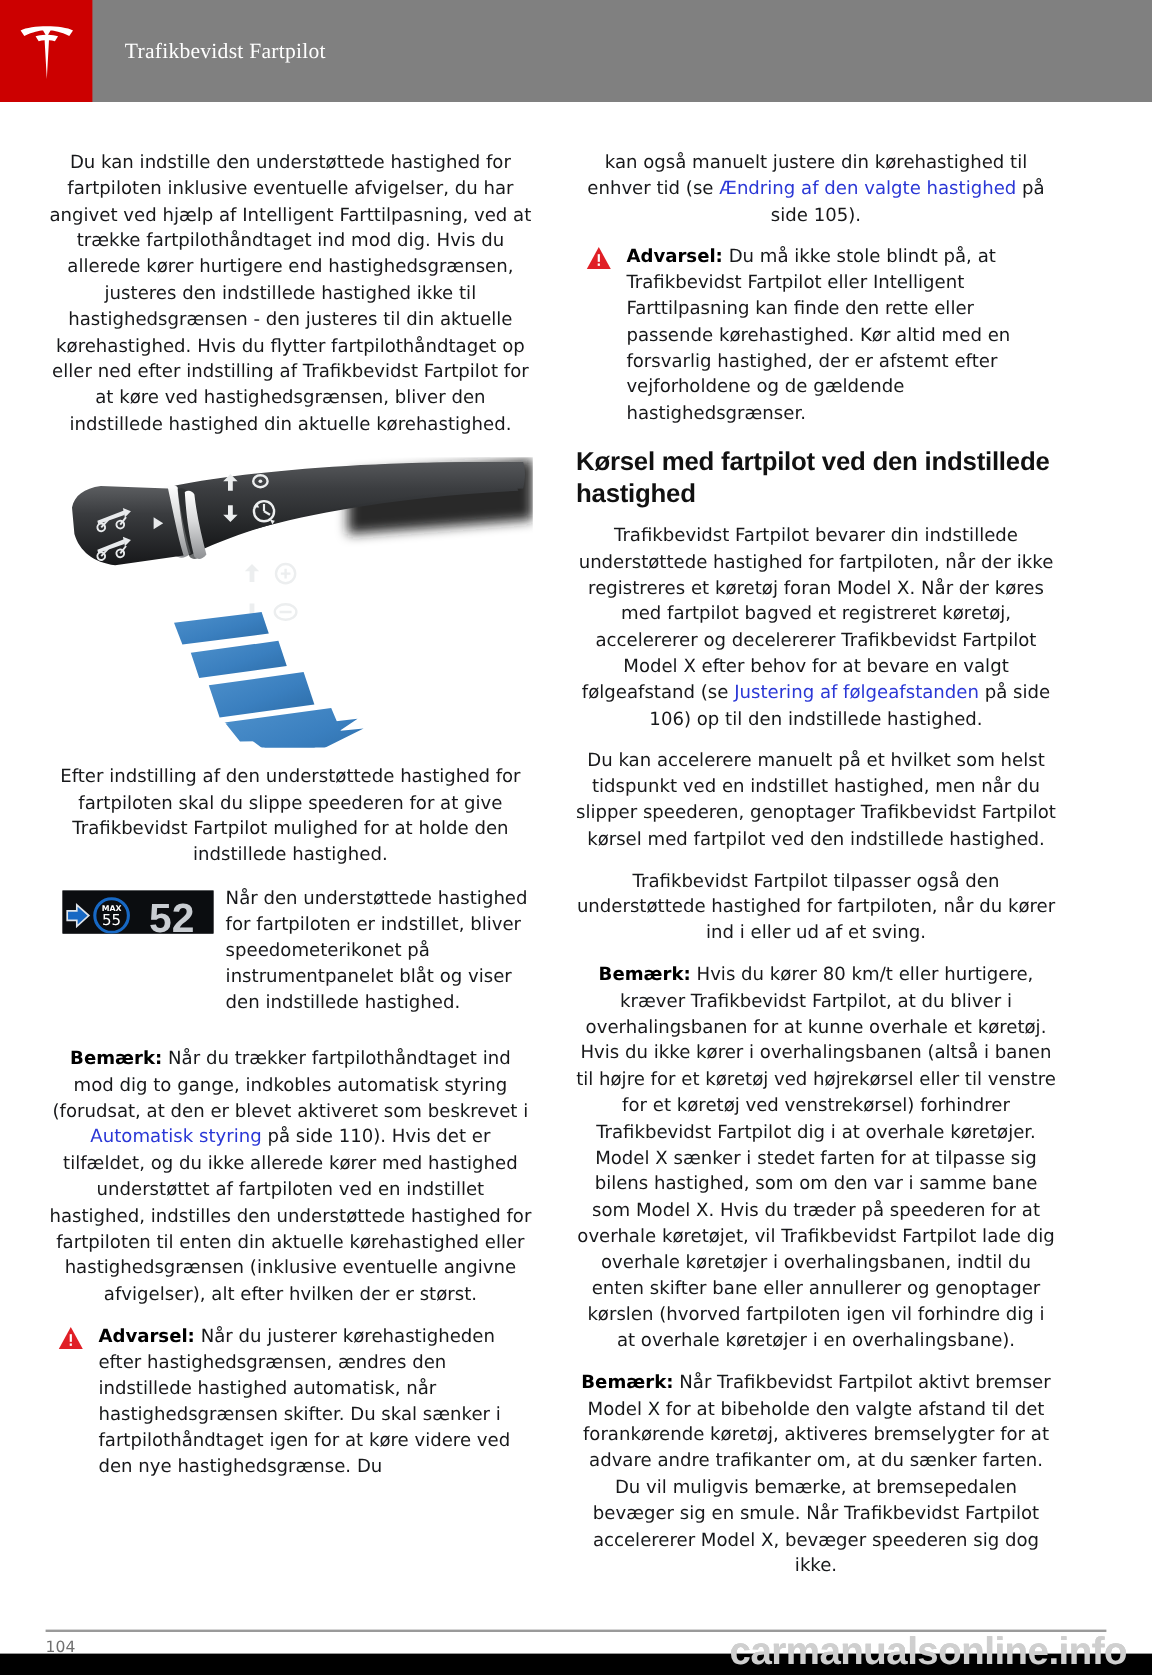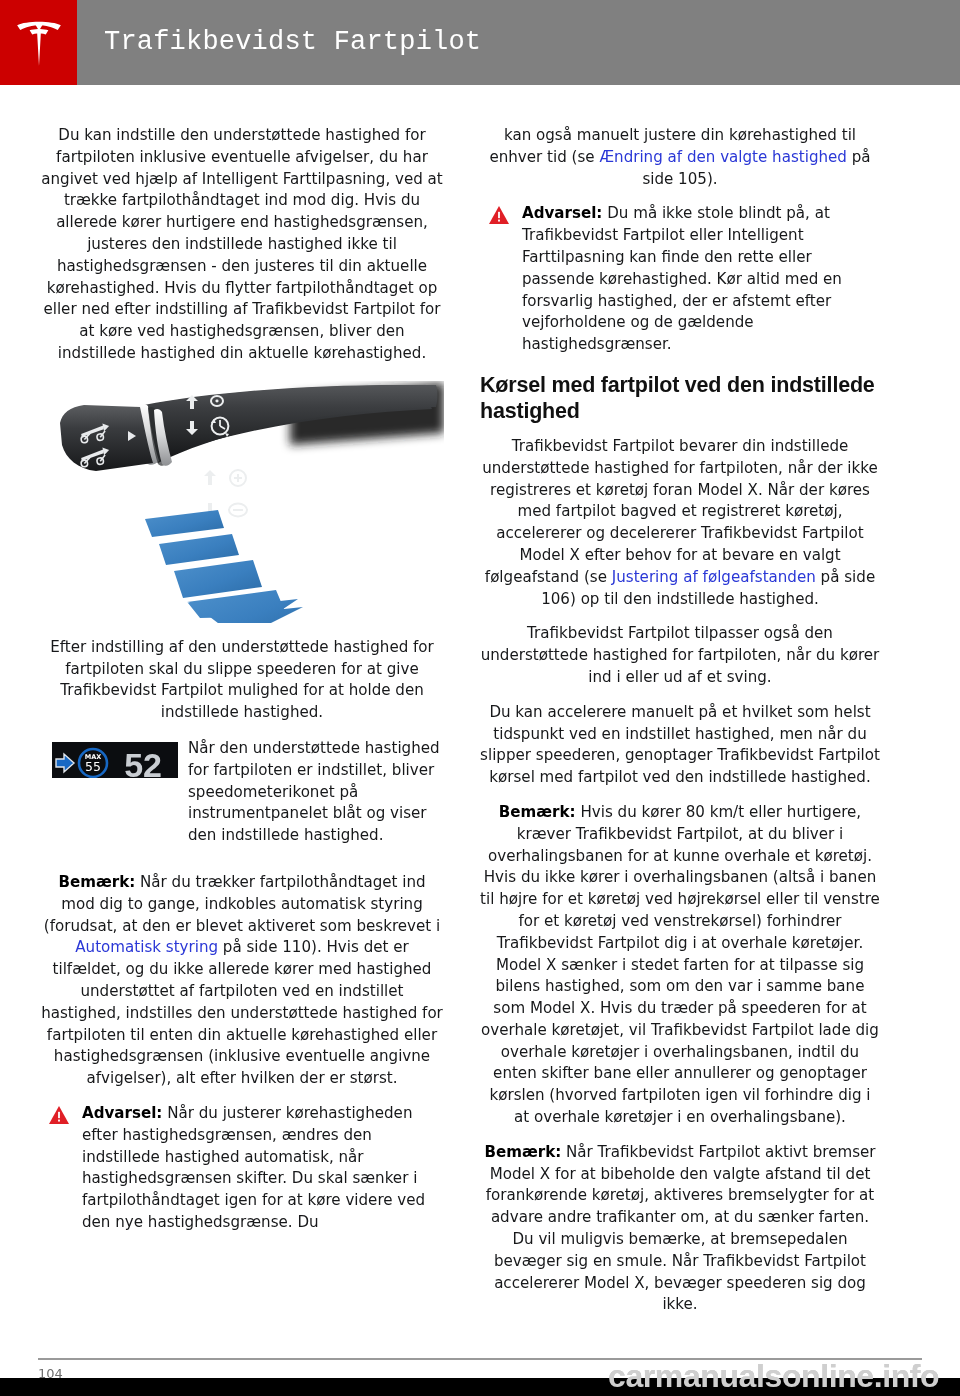--- a/index.html
+++ b/index.html
@@ -22,22 +22,22 @@
   }
   .tesla-t {
     position: absolute; left: 50%; top: 50%;
     transform: translate(-50%, -50%);
     width: 52px; height: 46px;
   }
   .header-title {
     position: absolute; left: 104px; top: 0; height: 85px;
     line-height: 85px;
     color: #ffffff;
-    font-size: 27px;
-    font-family: Liberation Mono, monospace;
+    font-size: 18px;
+    font-family: Liberation Serif, serif;
     letter-spacing: .2px;
     white-space: nowrap;
   }
 
   
   .col {
     position: absolute; top: 125px; width: 400px;
     font-size: 15.1px;
     line-height: 21.8px;
     color: #17181a;
@@ -303,23 +303,23 @@
         <rect x="11" y="7.5" width="2" height="7" fill="#ffffff"></rect>
         <rect x="11" y="16" width="2" height="2.2" fill="#ffffff"></rect>
       </svg>
       <span class="lead">Advarsel:</span><span> Du må ikke stole blindt på, at Trafikbevidst Fartpilot eller Intelligent Farttilpasning kan finde den rette eller passende kørehastighed. Kør altid med en forsvarlig hastighed, der er afstemt efter vejforholdene og de gældende hastighedsgrænser.</span>
     </div>
 
     <h2 class="section">Kørsel med fartpilot ved den indstillede hastighed</h2>
 
     <p class="body"><span>Trafikbevidst Fartpilot bevarer din indstillede understøttede hastighed for fartpiloten, når der ikke registreres et køretøj foran Model X. Når der køres med fartpilot bagved et registreret køretøj, accelererer og decelererer Trafikbevidst Fartpilot Model X efter behov for at bevare en valgt følgeafstand (se </span><a class="xref" href="#">Justering af følgeafstanden</a><span> på side 106) op til den indstillede hastighed.</span></p>
 
+    <p class="body">Du kan accelerere manuelt på et hvilket som helst tidspunkt ved en indstillet hastighed, men når du slipper speederen, genoptager Trafikbevidst Fartpilot kørsel med fartpilot ved den indstillede hastighed.</p>
+
     <p class="body">Trafikbevidst Fartpilot tilpasser også den understøttede hastighed for fartpiloten, når du kører ind i eller ud af et sving.</p>
-
-    <p class="body">Du kan accelerere manuelt på et hvilket som helst tidspunkt ved en indstillet hastighed, men når du slipper speederen, genoptager Trafikbevidst Fartpilot kørsel med fartpilot ved den indstillede hastighed.</p>
 
     <p class="body"><span class="lead">Bemærk:</span><span> Hvis du kører 80 km/t eller hurtigere, kræver Trafikbevidst Fartpilot, at du bliver i overhalingsbanen for at kunne overhale et køretøj. Hvis du ikke kører i overhalingsbanen (altså i banen til højre for et køretøj ved højrekørsel eller til venstre for et køretøj ved venstrekørsel) forhindrer Trafikbevidst Fartpilot dig i at overhale køretøjer. Model X sænker i stedet farten for at tilpasse sig bilens hastighed, som om den var i samme bane som Model X. Hvis du træder på speederen for at overhale køretøjet, vil Trafikbevidst Fartpilot lade dig overhale køretøjer i overhalingsbanen, indtil du enten skifter bane eller annullerer og genoptager kørslen (hvorved fartpiloten igen vil forhindre dig i at overhale køretøjer i en overhalingsbane).</span></p>
 
     <p class="body"><span class="lead">Bemærk:</span><span> Når Trafikbevidst Fartpilot aktivt bremser Model X for at bibeholde den valgte afstand til det forankørende køretøj, aktiveres bremselygter for at advare andre trafikanter om, at du sænker farten. Du vil muligvis bemærke, at bremsepedalen bevæger sig en smule. Når Trafikbevidst Fartpilot accelererer Model X, bevæger speederen sig dog ikke.</span></p>
 
   </div>
 
   <div class="footer-rule"></div>
   <div class="footer-page">104</div>
   <div class="footer-book">Model X – Instruktionsbog</div>

